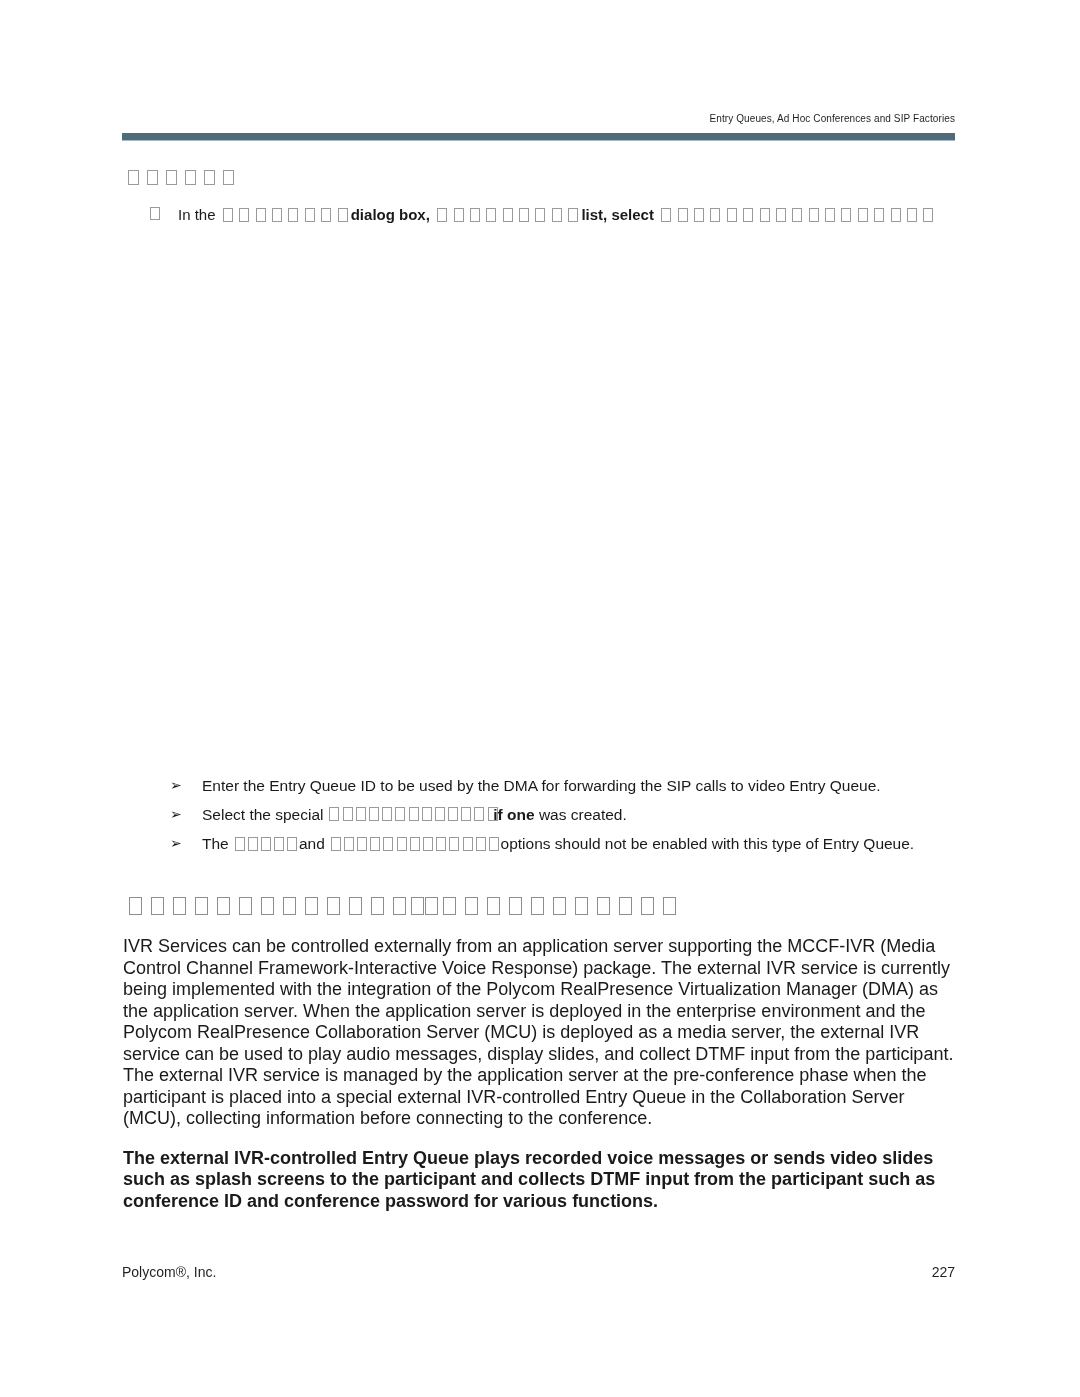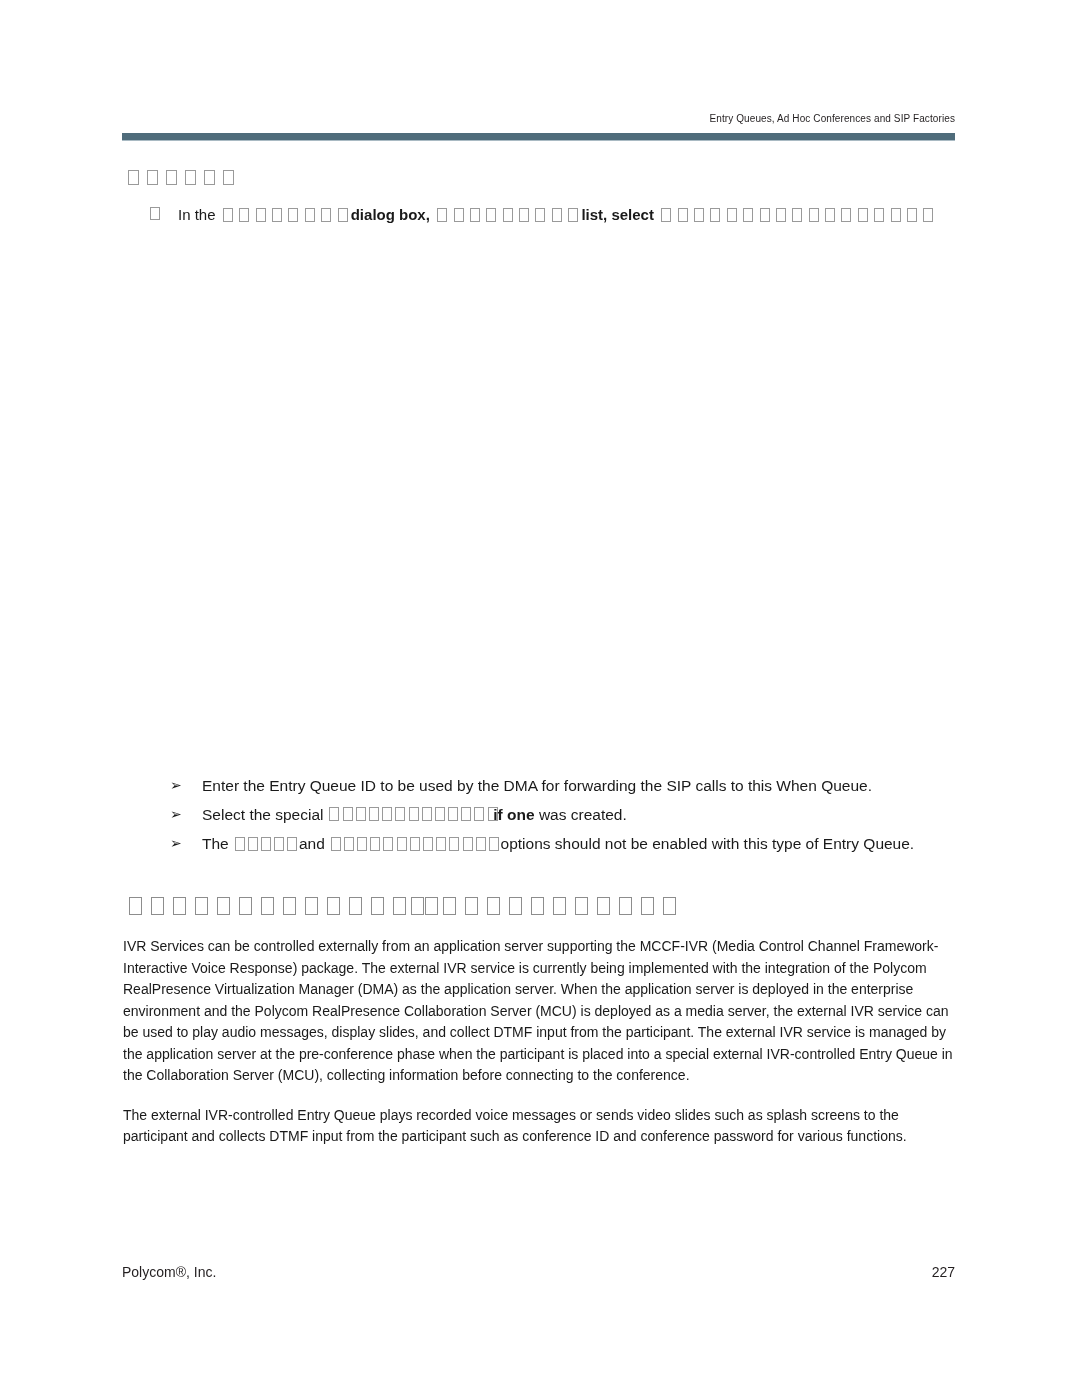--- a/index.html
+++ b/index.html
@@ -175,28 +175,28 @@
     font-size: 20px;
     line-height: 26px;
   }
 
   
   .body-copy {
     position: absolute;
     left: 123px;
     top: 936px;
     width: 838px;
-    font-size: 14px;
+    font-size: 18px;
     line-height: 21.5px;
     color: #1a1a1a;
   }
   .body-copy p {
     margin: 0 0 18px 0;
   }
-  .body-copy p:last-child { margin-bottom: 0; }
+  .body-copy p:last-child { margin-bottom: 0; font-weight: bold; }
 
   
   .footer {
     position: absolute;
     left: 122px;
     top: 1263px;
     width: 833px;
     display: flex;
     justify-content: space-between;
     align-items: flex-start;
@@ -222,21 +222,21 @@
       <span class="marker">
         <span class="tofu-bullet"></span>
       </span>
       <span class="content">In the <span class="tofu sz-body"><i></i><i></i><i></i><i></i><i></i><i></i><i></i><i></i></span><b>dialog box,</b> <span class="tofu sz-body"><i></i><i></i><i></i><i></i><i></i><i></i><i></i><i></i><i></i></span><b>list, select</b> <span class="tofu sz-body"><i></i><i></i><i></i><i></i><i></i><i></i><i></i><i></i><i></i><i></i><i></i><i></i><i></i><i></i><i></i><i></i><i></i></span></span>
     </div>
   </div>
 
   <div class="arrow-list">
     <div class="arrow-item">
       <span class="marker">➢</span>
-      <span class="content">Enter the Entry Queue ID to be used by the DMA for forwarding the SIP calls to this When Queue. </span>
+      <span class="content">Enter the Entry Queue ID to be used by the DMA for forwarding the SIP calls to video Entry Queue. </span>
     </div>
     <div class="arrow-item">
       <span class="marker">➢</span>
       <span class="content">Select the special <span class="tofu sz-tight"><i></i><i></i><i></i><i></i><i></i><i></i><i></i><i></i><i></i><i></i><i></i><i></i><i></i></span><span class="overlap-word">if one</span> was created. </span>
     </div>
     <div class="arrow-item">
       <span class="marker">➢</span>
       <span class="content">The <span class="tofu sz-tight"><i></i><i></i><i></i><i></i><i></i></span>and <span class="tofu sz-tight"><i></i><i></i><i></i><i></i><i></i><i></i><i></i><i></i><i></i><i></i><i></i><i></i><i></i></span>options should not be enabled with this type of Entry Queue. </span>
     </div>
   </div>

